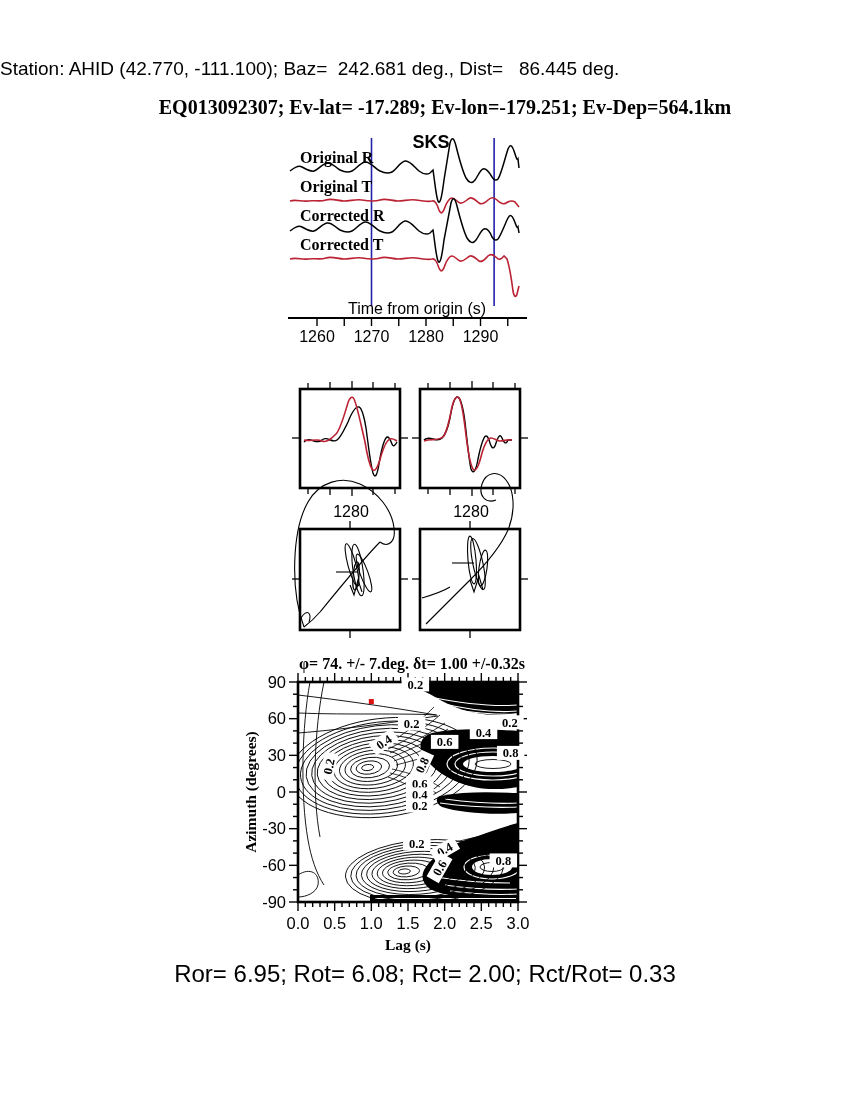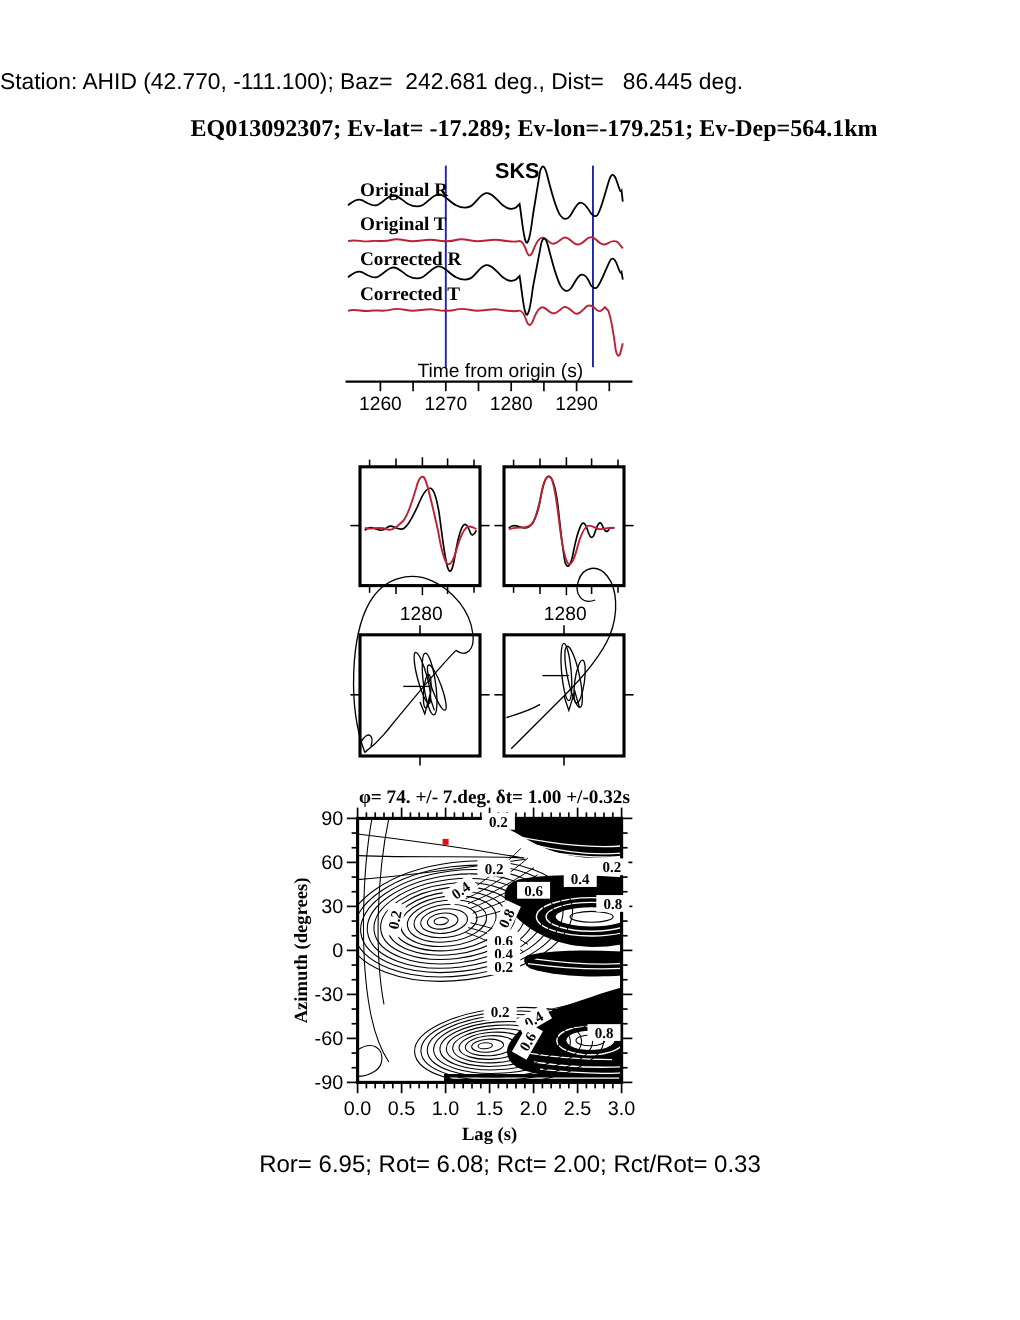--- a/index.html
+++ b/index.html
@@ -3,21 +3,21 @@
 <meta charset="utf-8">
 <style>
   html,body{margin:0;padding:0;background:#ffffff;}
   #page{position:relative;width:850px;height:1100px;background:#fff;overflow:hidden;
         font-family:"Liberation Sans",sans-serif;}
   .hdr1{position:absolute;top:58px;left:0;width:850px;text-align:left;
         font-size:19px;color:#000;white-space:pre;}
   .hdr2{position:absolute;top:96px;left:0;width:850px;text-align:center;
         font-family:"Liberation Serif",serif;font-weight:bold;font-size:20px;color:#000;white-space:pre;padding-left:20px;}
   .ftr{position:absolute;top:960px;left:0;width:850px;text-align:center;
-       font-size:20px;color:#000;}
+       font-size:24px;color:#000;}
   svg{position:absolute;overflow:visible;}
   .serifb{font-family:"Liberation Serif",serif;font-weight:bold;}
   .sans{font-family:"Liberation Sans",sans-serif;}
   .tracelab{font-size:16px;}
   .ticklab{font-size:16px;}
   text{fill:#000;}
 </style>
 </head>
 <body>
 <div id="page">

